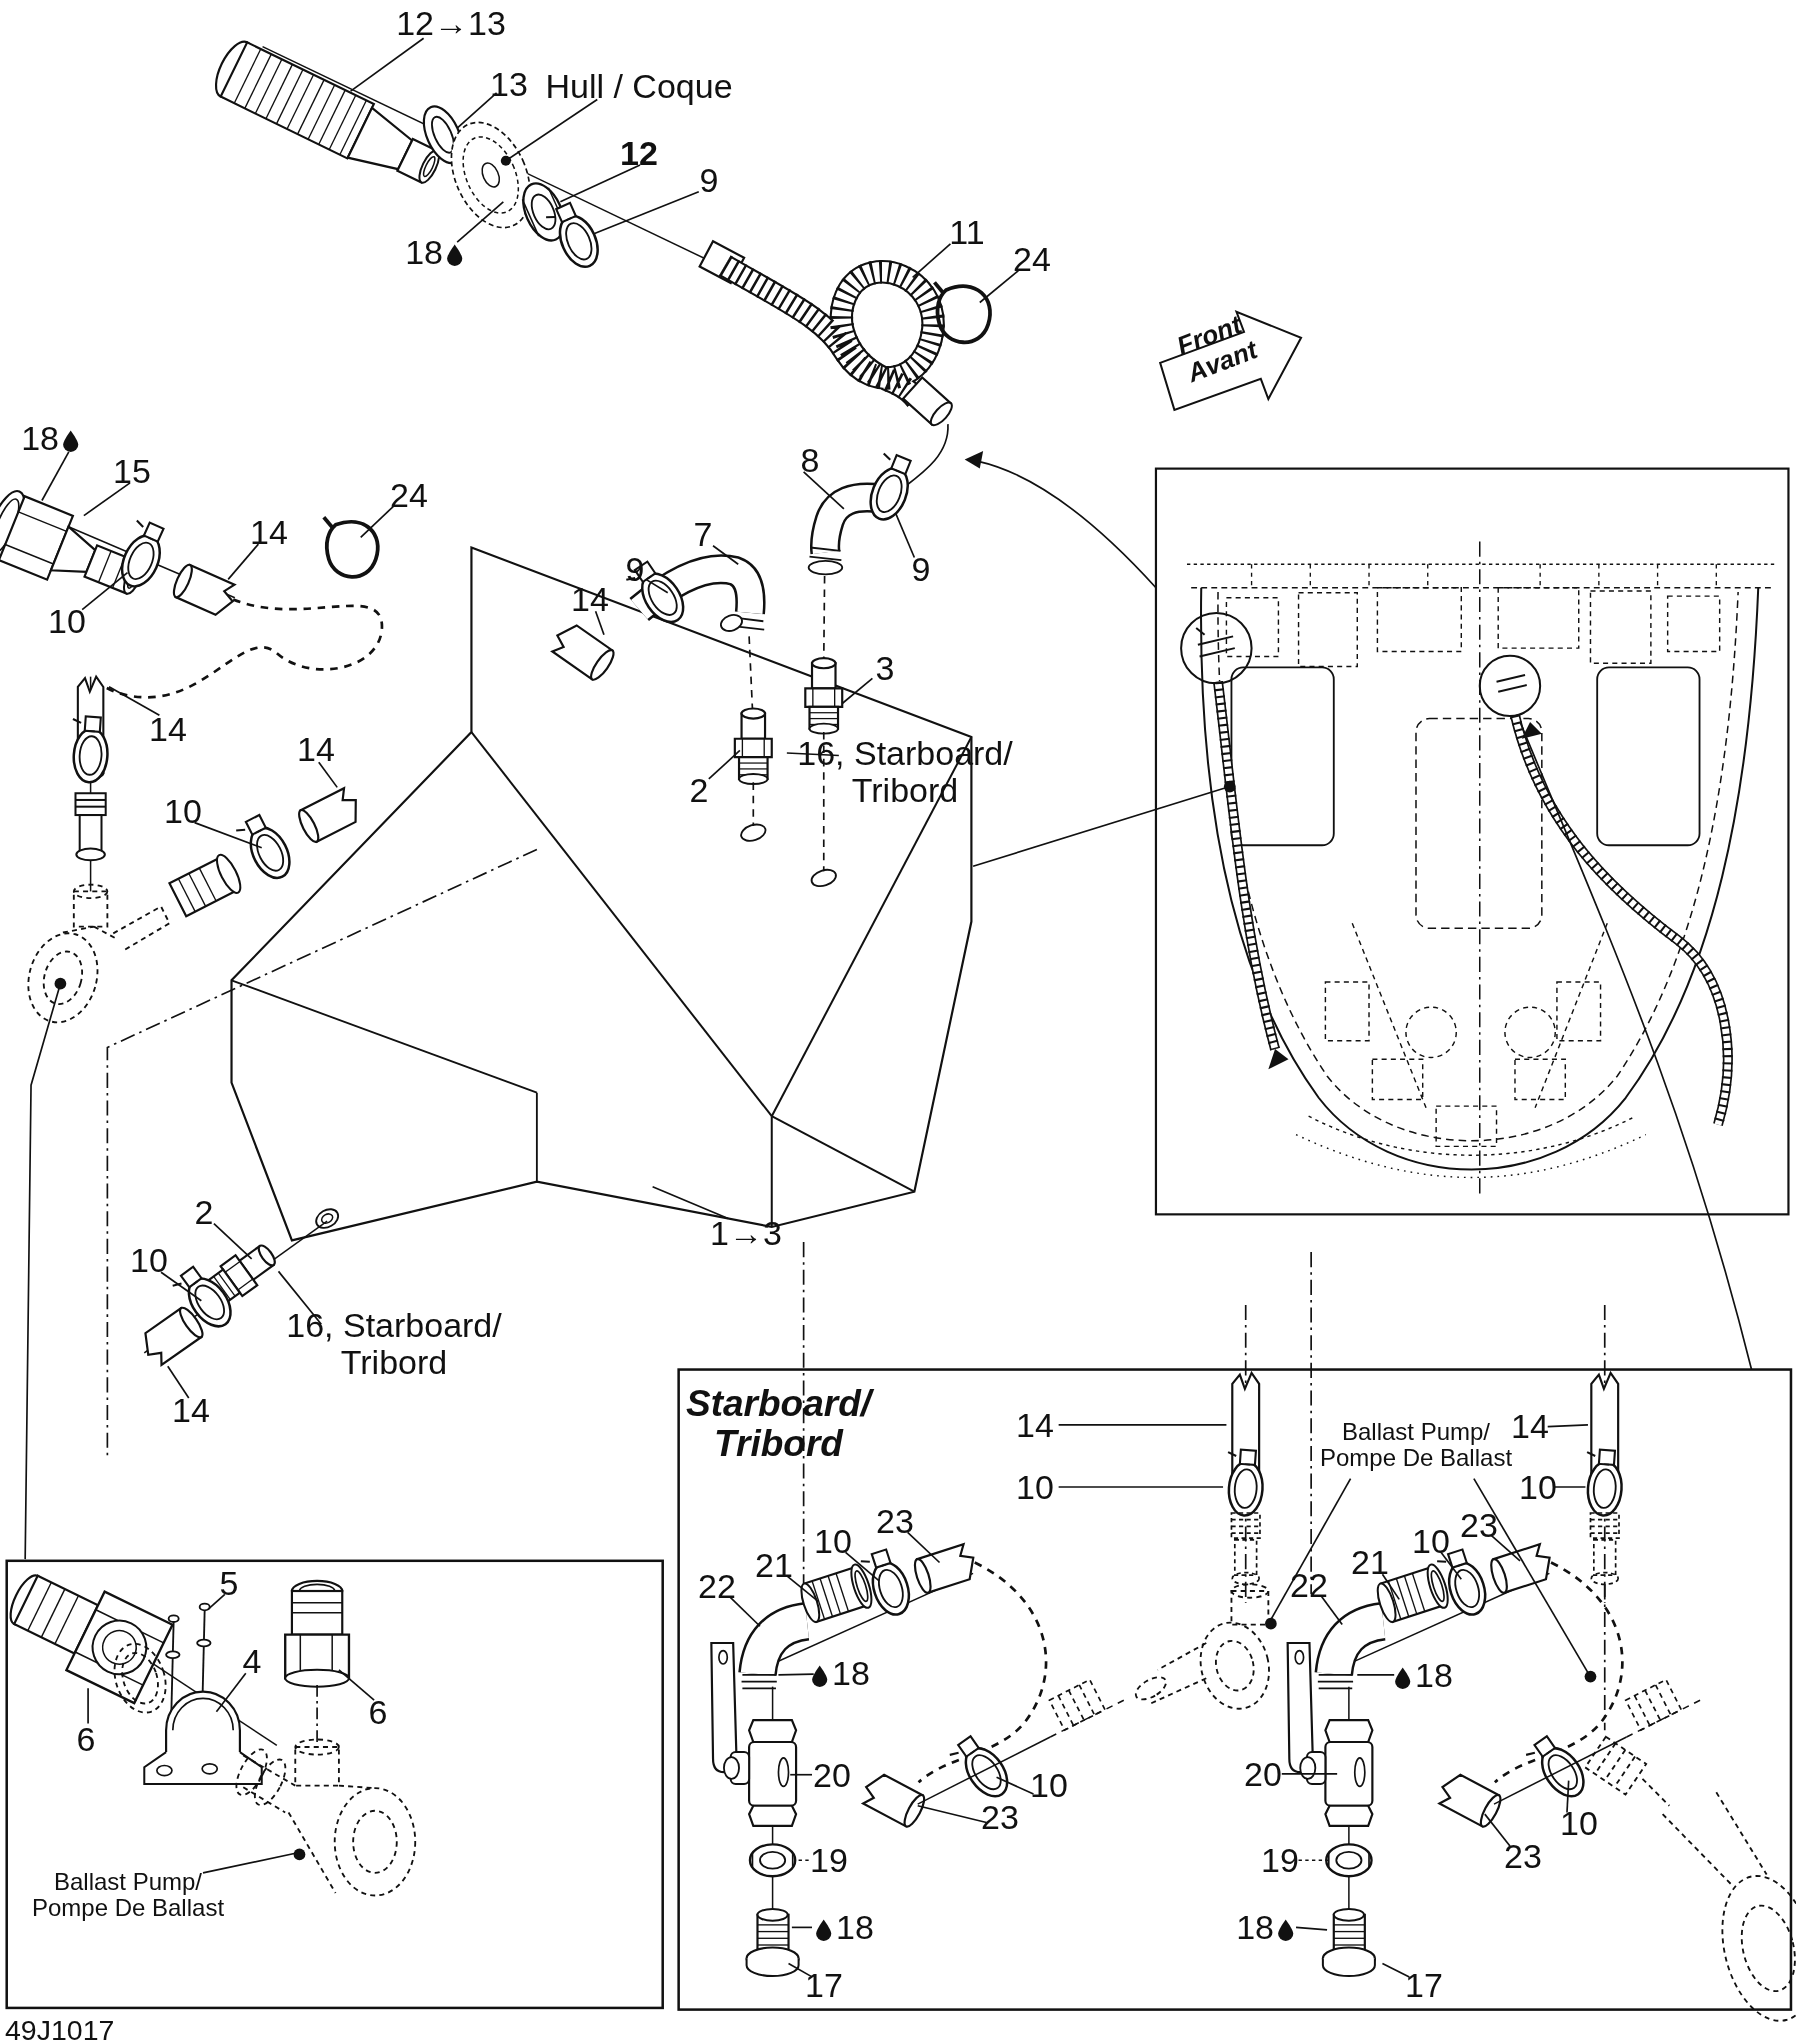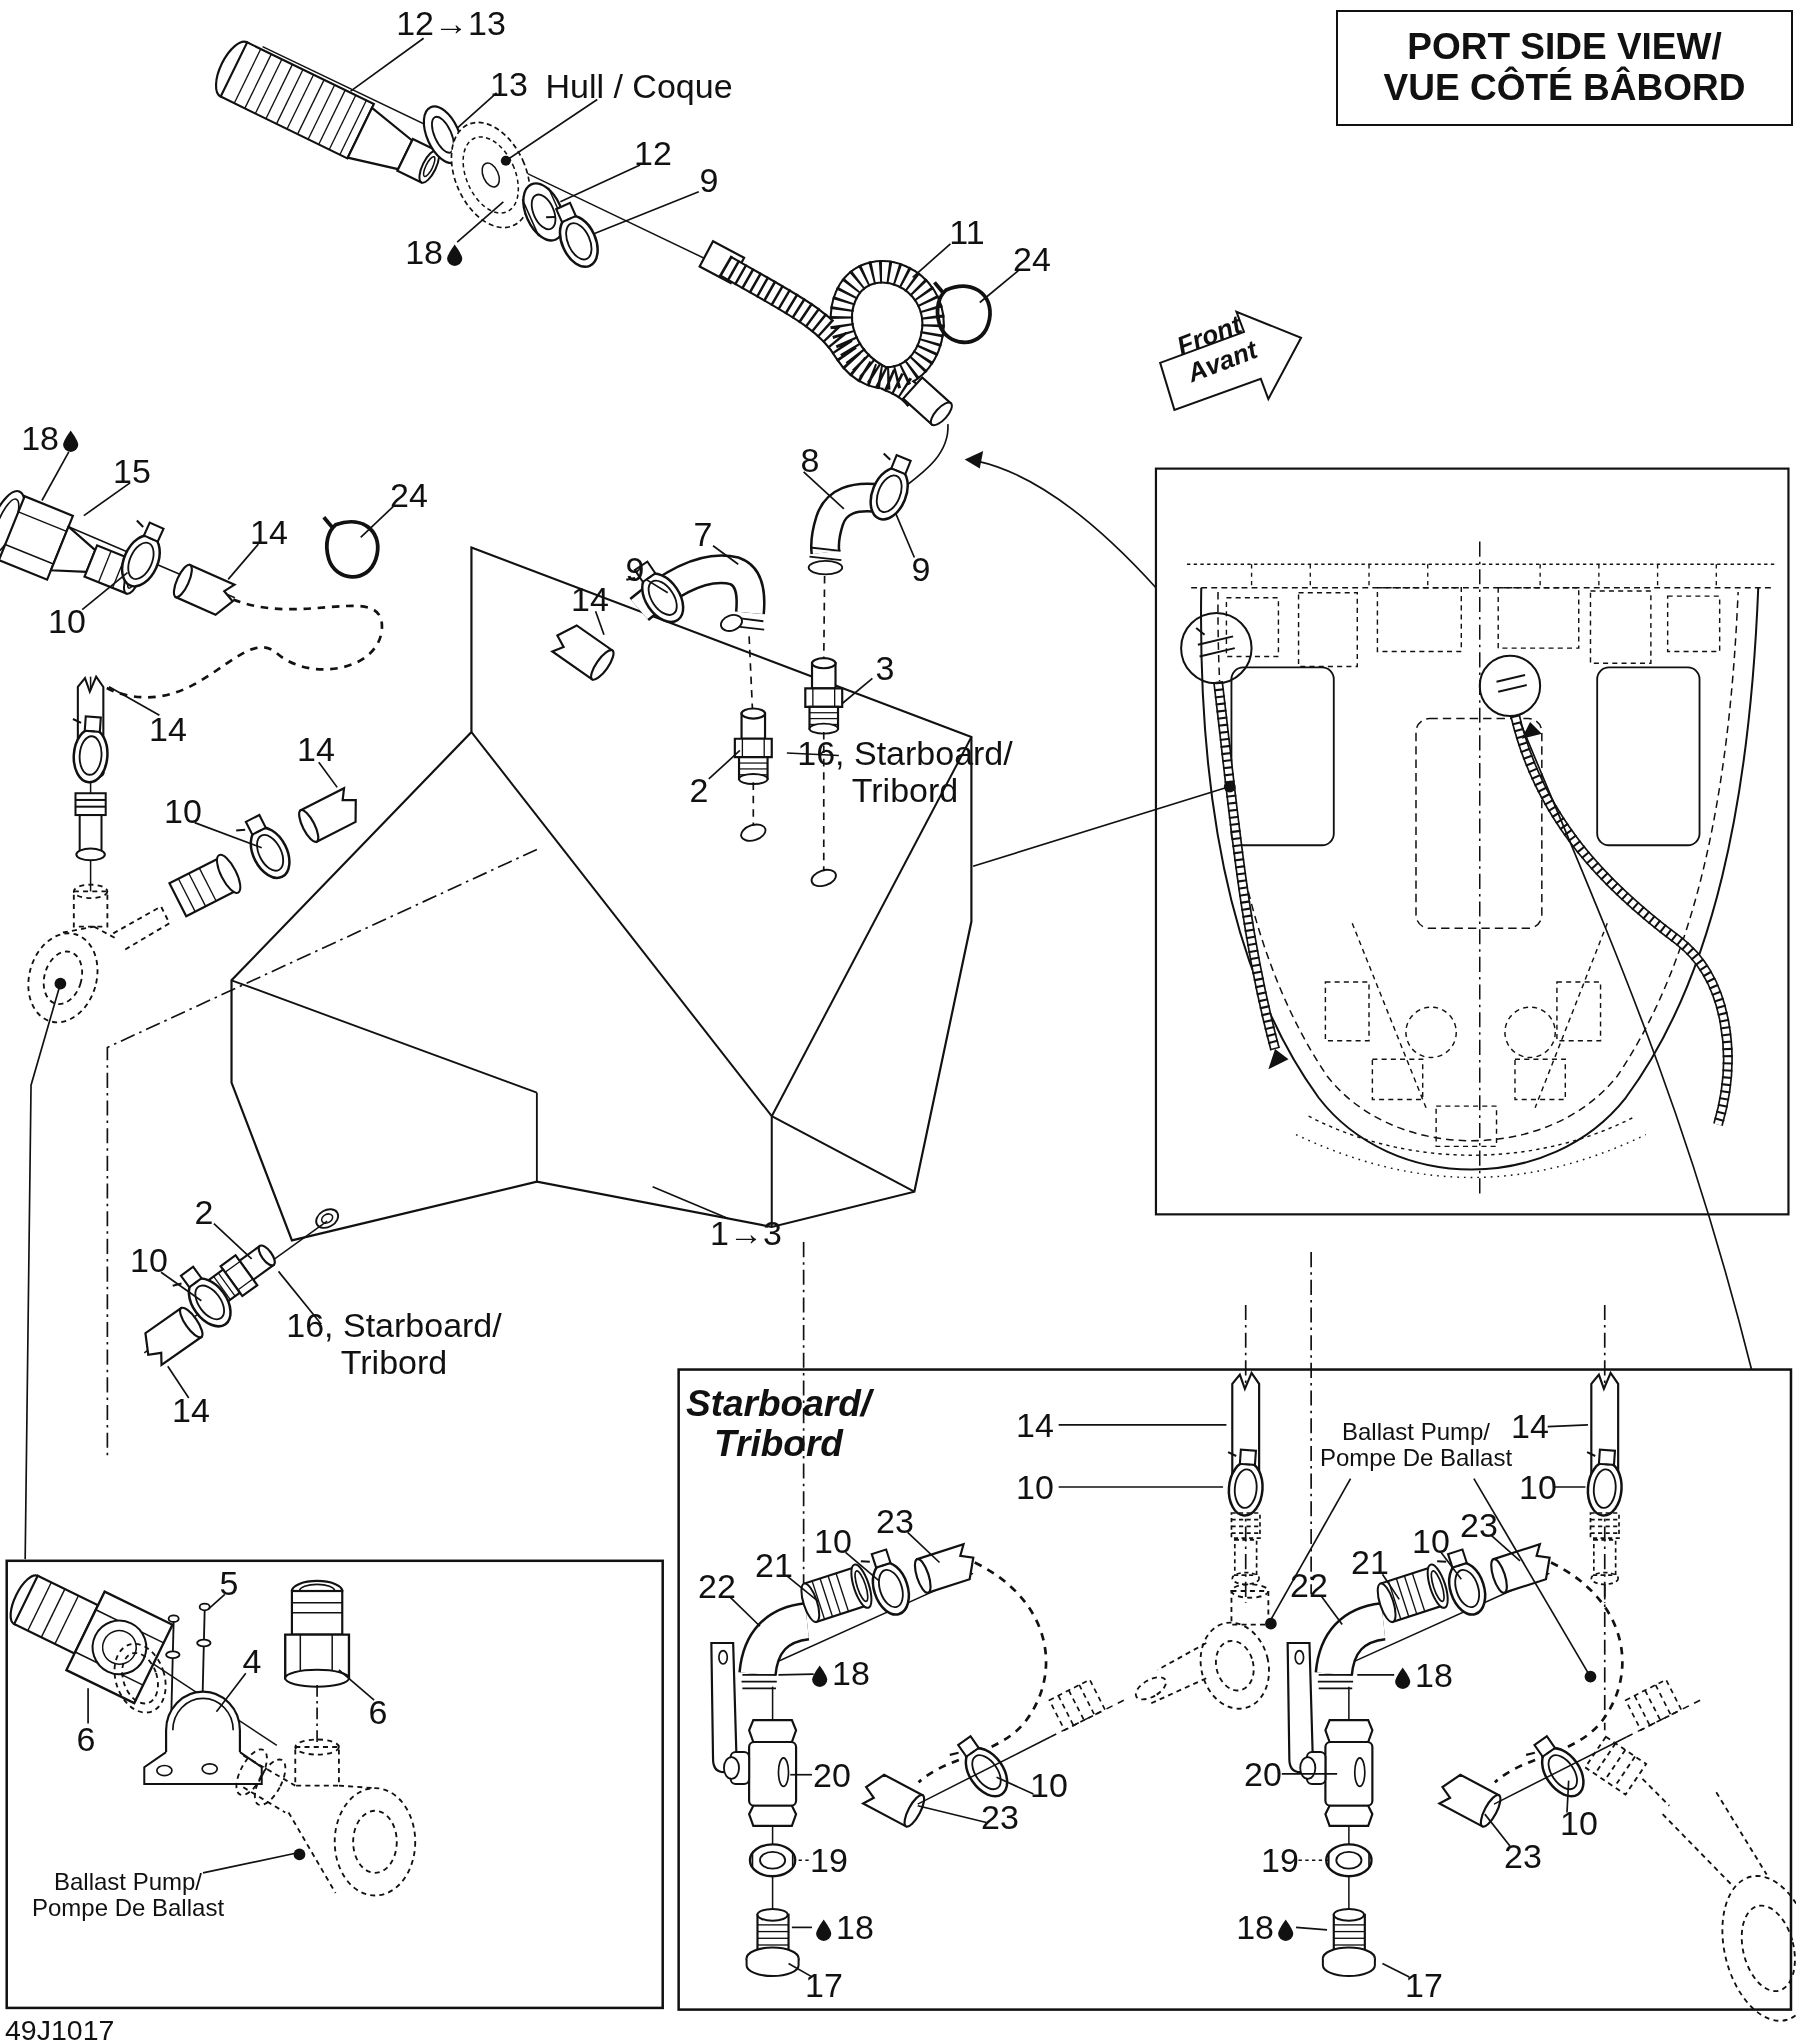--- a/index.html
+++ b/index.html
@@ -525,37 +525,33 @@
     <line x1="1662" y1="1996" x2="1618" y2="1996"></line>
     <line x1="1528" y1="2114" x2="1594" y2="2114"></line>
     <line x1="1548" y1="2217" x2="1586" y2="2217" stroke-dasharray="4 4"></line>
     <line x1="1545" y1="2297" x2="1582" y2="2300"></line>
     <line x1="1680" y1="2356" x2="1648" y2="2340"></line>
     <line x1="1868" y1="2160" x2="1870" y2="2122"></line>
     <line x1="1800" y1="2200" x2="1770" y2="2162"></line>
   </g>
 </svg>
 
-<div id="titlebox">
-  <span>PORT SIDE VIEW/</span>
-  <span>VUE CÔTÉ BÂBORD</span>
-</div>
 
 <div id="frontarrow-text">
   <div>Front</div>
   <div>Avant</div>
 </div>
 
 <div id="doccode">49J1017</div>
 
 <div id="labels">
       <div class="co" style="left: 451px; top: 22.7px;"><span>12→13</span></div>
       <div class="co" style="left: 509px; top: 84px;"><span>13</span></div>
       <div class="co" style="left: 639px; top: 86px;"><span>Hull / Coque</span></div>
-      <div class="co" style="left: 653px; top: 153px;"><span>12</span></div>
+      <div class="co" style="left: 639px; top: 153px; font-weight: bold;"><span>12</span></div>
       <div class="co" style="left: 709px; top: 180px;"><span>9</span></div>
       <div class="co" style="left: 436px; top: 252px;"><span>18</span><svg class="drop" width="17" height="22.7" viewBox="0 0 20 27">
           <path d="M10,1 C10,1 19,13 19,18 A9,8.5 0 1 1 1,18 C1,13 10,1 10,1 Z" fill="#111"></path>
         </svg></div>
       <div class="co" style="left: 967px; top: 232px; text-align: center;"><span>11</span></div>
       <div class="co" style="left: 1032px; top: 259px;"><span>24</span></div>
       <div class="co" style="left: 52px; top: 438px;"><span>18</span><svg class="drop" width="17" height="22.7" viewBox="0 0 20 27">
           <path d="M10,1 C10,1 19,13 19,18 A9,8.5 0 1 1 1,18 C1,13 10,1 10,1 Z" fill="#111"></path>
         </svg></div>
       <div class="co" style="left: 132px; top: 471px;"><span>15</span></div>

